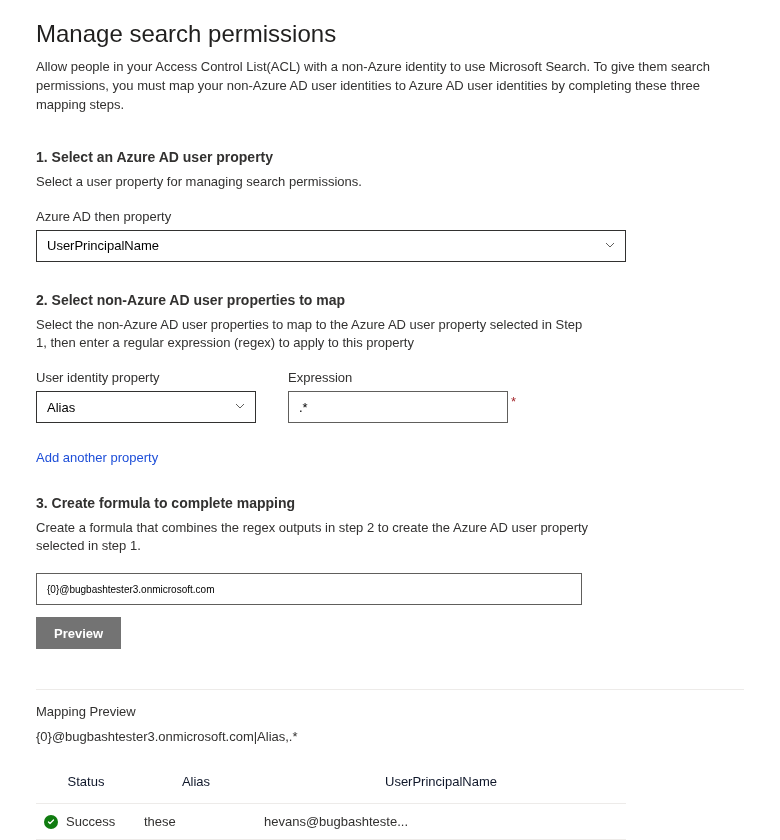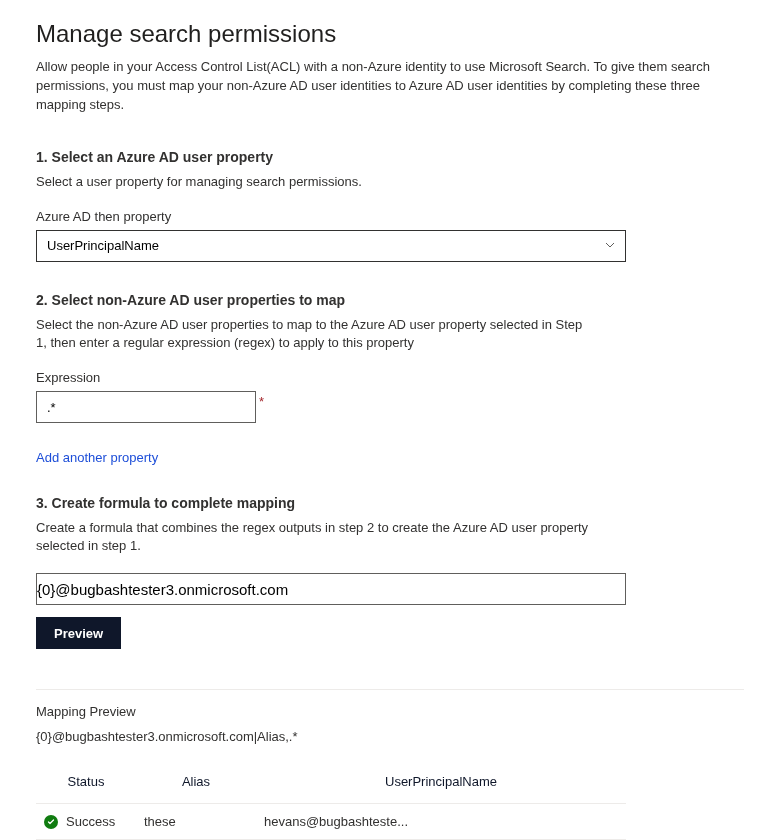--- a/index.html
+++ b/index.html
@@ -93,31 +93,31 @@
       color: #1d4ed8;
       background: none;
       border: none;
       font-size: 13px;
       font-family: inherit;
       cursor: pointer;
       padding: 0;
       margin-bottom: 30px;
     }
     .formula-input {
-      width: 590px;
+      width: 546px;
       height: 32px;
       border: 1px solid #605e5c;
-      padding: 0 0;
-      font-size: 15px;
+      padding: 0 10px;
+      font-size: 10px;
       font-family: inherit;
       margin-bottom: 12px;
       display: block;
     }
     .primary-btn {
-      background: #0f172a;
+      background: #737373;
       color: #fff;
       border: none;
       height: 32px;
       padding: 0 18px;
       font-size: 13px;
       font-family: inherit;
       font-weight: 600;
       cursor: pointer;
       margin-bottom: 40px;
     }
@@ -191,20 +191,31 @@
     <svg width="12" height="12" viewBox="0 0 12 12">
         <path d="M2 4 L6 8 L10 4" stroke="#605e5c" stroke-width="1" fill="none"></path>
       </svg>
   </span>
 </div>
 
 
 <div class="section-heading">2. Select non-Azure AD user properties to map</div>
 <div class="section-desc">Select the non-Azure AD user properties to map to the Azure AD user property selected in Step 1, then enter a regular expression (regex) to apply to this property</div>
 <div class="row2">
+  <div class="col">
+    <div class="field-label">User identity property</div>
+    <div class="select-wrap narrow">
+      <input class="select-input" readonly="" value="Alias" style="">
+      <span class="chevron">
+        <svg width="12" height="12" viewBox="0 0 12 12">
+            <path d="M2 4 L6 8 L10 4" stroke="#605e5c" stroke-width="1" fill="none"></path>
+          </svg>
+      </span>
+    </div>
+  </div>
   <div class="col">
     <div class="field-label">Expression</div>
     <div class="expr-wrap">
       <input class="text-input" value=".*" style="">
       <span class="required-mark">*</span>
     </div>
   </div>
 </div>
 <button class="link-button">Add another property</button>
 

